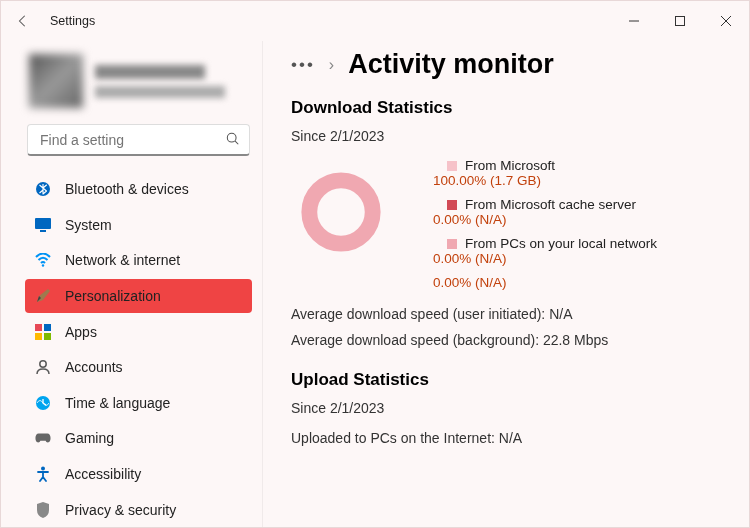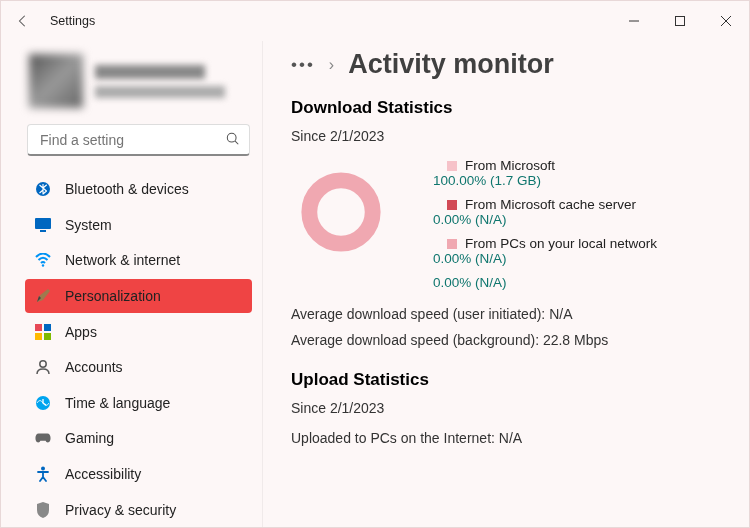--- a/index.html
+++ b/index.html
@@ -27,32 +27,32 @@
     
     .nav-items { display: flex; flex-direction: column; gap: 1px; overflow-y: auto; }
     .nav-item { display: flex; align-items: center; gap: 14px; height: 36px; padding: 0 10px; cursor: pointer; border-radius: 4px; font-size: 14px; color: #222; }
     .nav-item.active { background: #ef4444; }
     .nav-icon { width: 16px; height: 16px; display: flex; align-items: center; justify-content: center; flex-shrink: 0; }
     
     .main { flex: 1; padding: 8px 28px 0 28px; overflow-y: auto; }
     .breadcrumb { display: flex; align-items: center; gap: 14px; margin-bottom: 18px; }
     .crumb-more { font-size: 17px; color: #555; letter-spacing: 2px; cursor: pointer; }
     .crumb-sep { color: #888; }
-    .page-title { font-size: 27px; font-weight: 600; color: #404040; }
+    .page-title { font-size: 27px; font-weight: 600; color: #000000; }
     
     .section-heading { font-size: 17px; font-weight: 600; color: #000000; margin: 8px 0 10px; }
     .since-text { font-size: 14px; color: #333; margin-bottom: 14px; }
     
     .chart-section { display: flex; gap: 30px; align-items: flex-start; margin-bottom: 16px; }
     .donut { width: 88px; height: 88px; margin-left: 6px; margin-top: 10px; }
     .legend { display: flex; flex-direction: column; gap: 9px; font-size: 13.5px; color: #222; }
     .legend-row { display: flex; flex-direction: column; }
     .legend-top { display: flex; align-items: center; gap: 8px; padding-left: 32px; }
     .legend-swatch { width: 10px; height: 10px; flex-shrink: 0; }
-    .legend-value { padding-left: 18px; font-size: 13.5px; color: #0f766e; }
+    .legend-value { padding-left: 18px; font-size: 13.5px; color: #c2410c; }
     
     .stat-line { font-size: 14px; color: #333; margin: 4px 0 10px; }
   </style>
 </head>
 <body>
 <div class="window-border">
 
   <div class="titlebar">
     <span class="back-btn">
       <svg width="14" height="14" viewBox="0 0 16 16">

